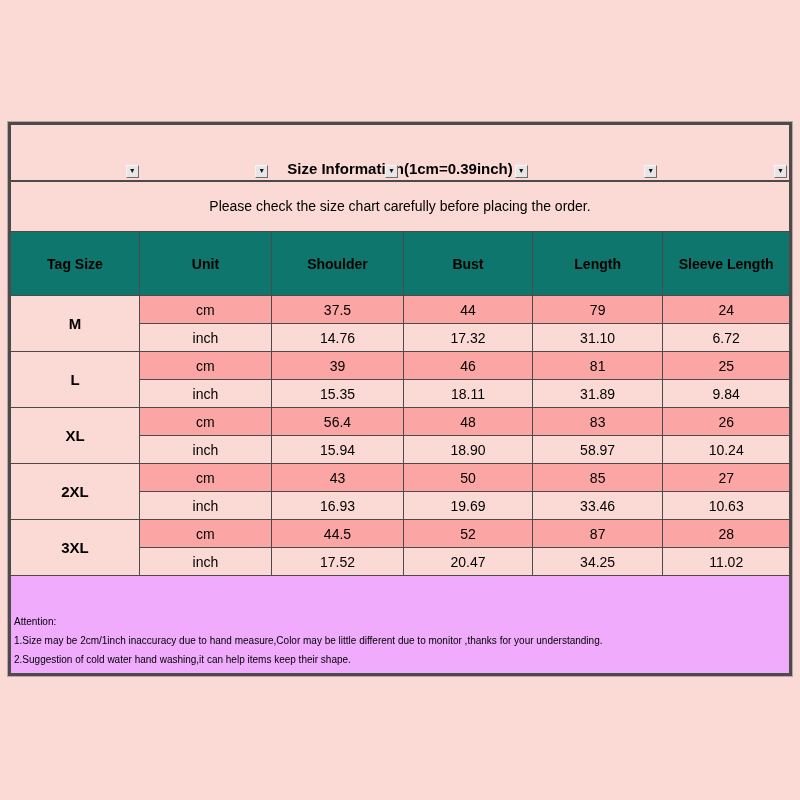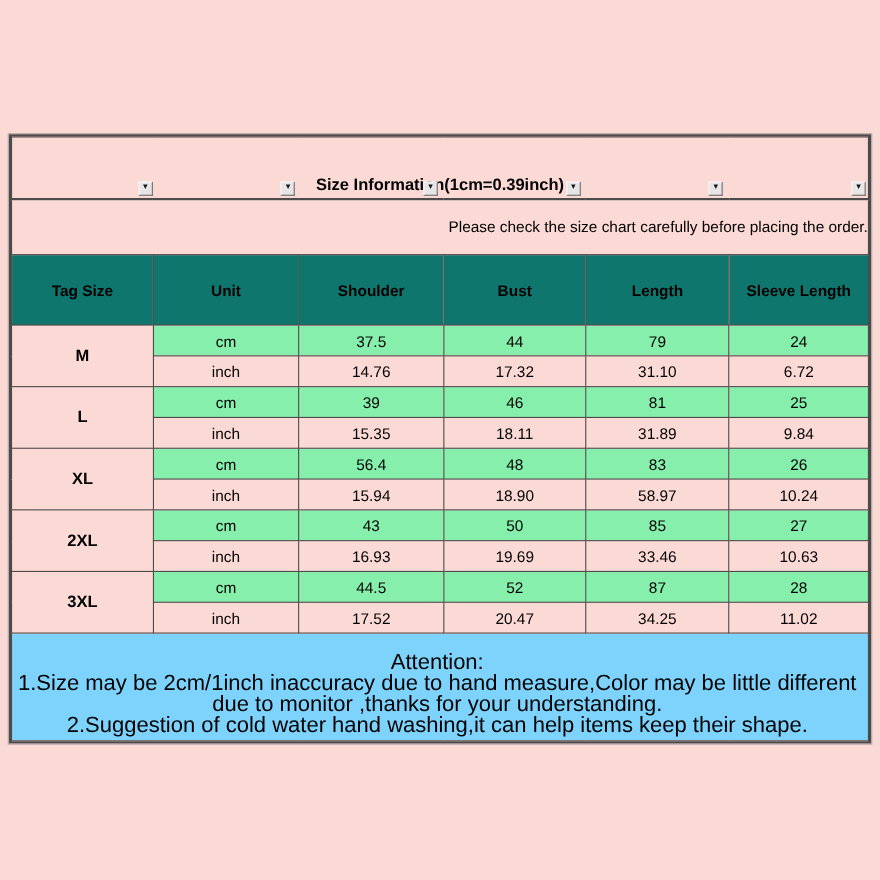--- a/index.html
+++ b/index.html
@@ -59,44 +59,44 @@
     color:#151515;
     z-index:2;
     cursor:pointer;
   }
   .f1{ left:calc(100%/6 - 15px); }
   .f2{ left:calc(200%/6 - 15px); }
   .f3{ left:calc(300%/6 - 15px); }
   .f4{ left:calc(400%/6 - 15px); }
   .f5{ left:calc(500%/6 - 15px); }
   .f6{ left:calc(100% - 15px); }
-  tr.subtitle-row td { height:51px; font-size:14px;text-align:right; }
+  tr.subtitle-row td { height:51px; font-size:14px; }
   tr.header-row th {
     height:64px;
     font-size:14px;
     font-weight:bold;
     background:#0f766e;
   }
   tr.data-row { height:28px; }
-  tr.data-row.cm-row td { background:#86efac; }
+  tr.data-row.cm-row td { background:#fca5a5; }
   tr.data-row.inch-row td { background:#fbdad6;margin-left:18px; }
   td.size-cell {
     background:#fbdad6 !important;
     font-weight:bold;
     font-size:15px;
   }
   tr.attention-row td {
     height:auto;
-    text-align:center;
+    text-align:left;
     vertical-align:bottom;
     white-space:normal;
     padding:4px 8px 4px 3px;
-    font-size:20px;
+    font-size:10px;
     line-height:19px;
-    background:#7dd3fc;
+    background:#f0abfc;
   }
 </style>
 </head>
 <body>
 
 <div class="sheet">
   <table class="size-table">
     <colgroup>
       <col style="width:16.55%">
         <col style="width:16.95%">

